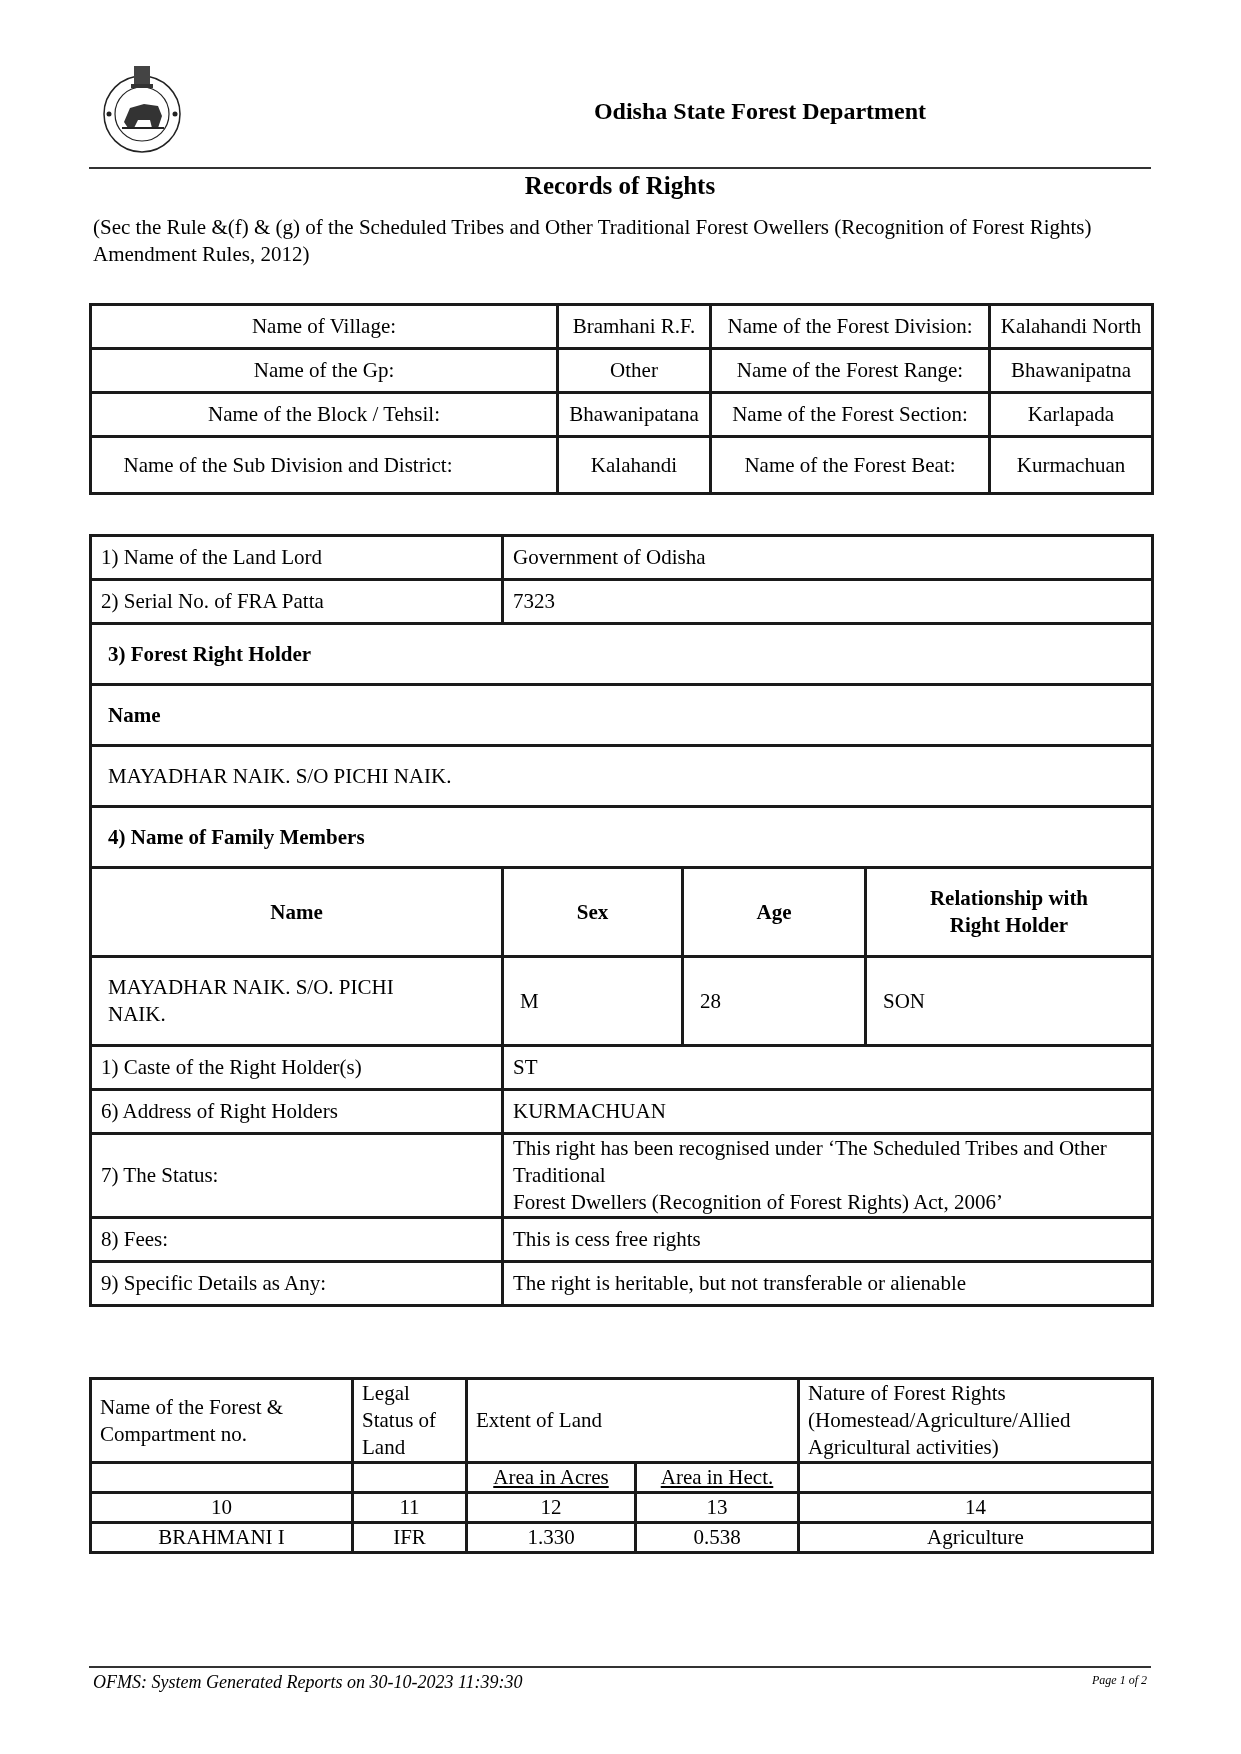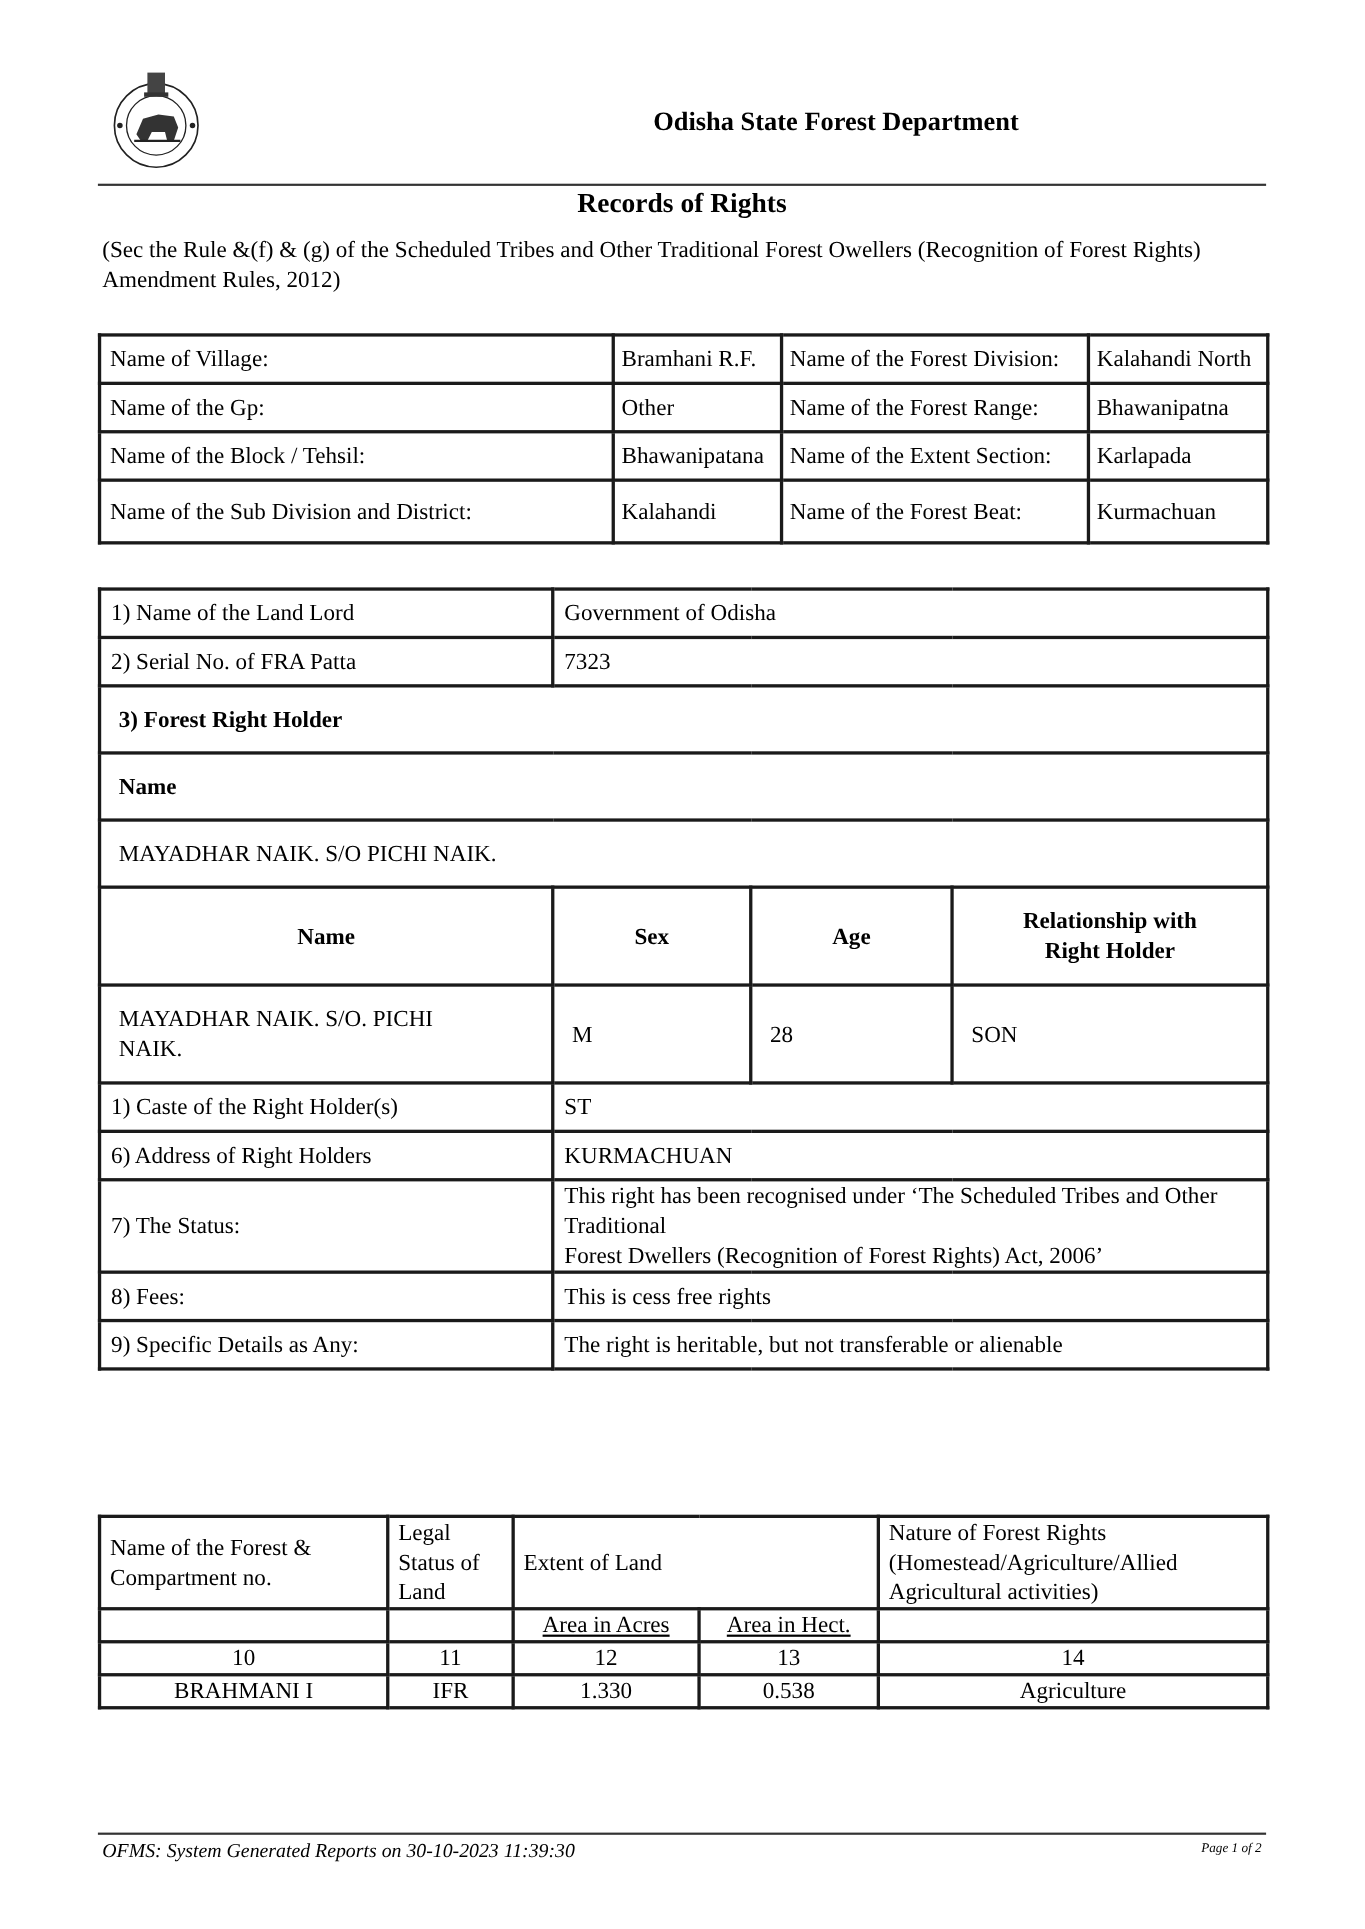--- a/index.html
+++ b/index.html
@@ -11,21 +11,21 @@
   .logo { left: 100px; top: 62px; width: 84px; height: 94px; }
   .dept-title { left: 0; width: 1400px; top: 98px; text-align: center; font-weight: bold; font-size: 24px; left: -100px; }
   .rule-top { left: 89px; width: 1062px; top: 167px; height: 0; border-top: 2px solid #333; }
   .doc-title { left: 89px; width: 1062px; top: 172px; text-align: center; font-weight: bold; font-size: 25px; }
   .subtitle { left: 93px; width: 1060px; top: 214px; font-size: 21px; line-height: 27px; }
 
   table { border-collapse: collapse; position: absolute; left: 89px; width: 1062px; table-layout: fixed; }
   td, th { border: 3px solid #1a1a1a; font-size: 21px; font-weight: normal; vertical-align: middle; padding: 0 8px; line-height: 27px; }
   th { font-weight: bold; }
 
-  #t1 { top: 303px; }
+  #t1 { top: 303px; text-align: center; }
   #t1 td { height: 41px; }
   #t1 td.nowrap { white-space: nowrap; padding: 0 6px; }
 
   #t2 { top: 534px; }
   #t2 td { height: 41px; padding: 0 9px; }
   #t2 td.big { height: 58px; padding-left: 16px; }
   #t2 td.bold { font-weight: bold; }
   #t2 th { height: 86px; text-align: center; }
   #t2 td.fam { height: 86px; padding-left: 16px; }
 
@@ -77,21 +77,21 @@
   </tr>
   <tr>
     <td>Name of the Gp:</td>
     <td class="nowrap">Other</td>
     <td class="nowrap">Name of the Forest Range:</td>
     <td class="nowrap">Bhawanipatna</td>
   </tr>
   <tr>
     <td>Name of the Block / Tehsil:</td>
     <td class="nowrap">Bhawanipatana</td>
-    <td class="nowrap">Name of the Extent Section:</td>
+    <td class="nowrap">Name of the Forest Section:</td>
     <td class="nowrap">Karlapada</td>
   </tr>
   <tr>
     <td style="height:54px;padding-right:80px;">Name of the Sub Division and District:</td>
     <td class="nowrap">Kalahandi</td>
     <td class="nowrap">Name of the Forest Beat:</td>
     <td class="nowrap">Kurmachuan</td>
   </tr>
 </tbody>
   </table>
@@ -113,20 +113,23 @@
     <td colspan="3">7323</td>
   </tr>
   <tr>
     <td colspan="4" class="big bold">3) Forest Right Holder</td>
   </tr>
   <tr>
     <td colspan="4" class="big bold">Name</td>
   </tr>
   <tr>
     <td colspan="4" class="big">MAYADHAR NAIK. S/O PICHI NAIK.</td>
+  </tr>
+  <tr>
+    <td colspan="4" class="big bold">4) Name of Family Members</td>
   </tr>
   <tr>
     <th>Name</th>
     <th>Sex</th>
     <th>Age</th>
     <th style="padding:0 40px;">Relationship with Right Holder</th>
   </tr>
   <tr>
     <td class="fam" style="padding-right:60px;padding-left:16px;">MAYADHAR NAIK. S/O. PICHI NAIK.</td>
     <td class="fam">M</td>

